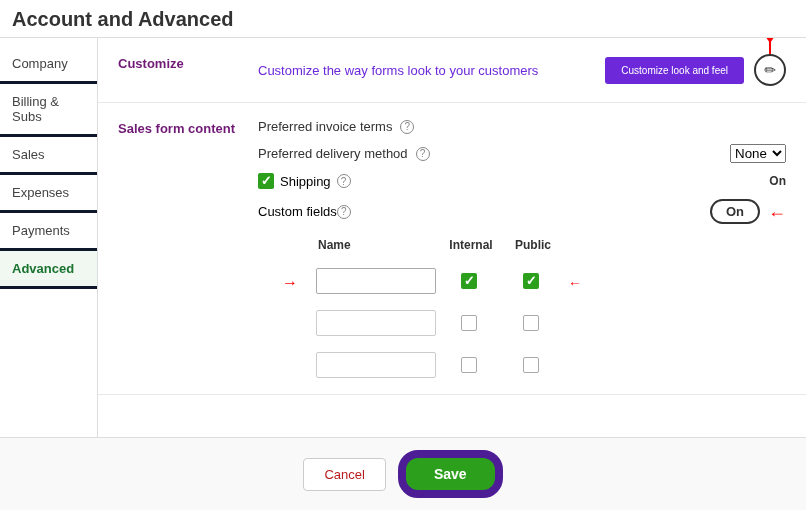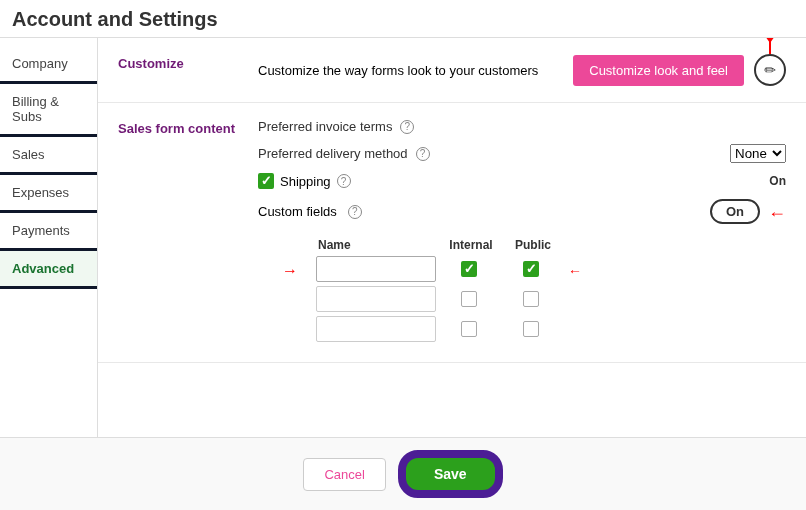--- a/index.html
+++ b/index.html
@@ -83,37 +83,37 @@
     }
 
     .customize-row {
       display: flex;
       align-items: center;
       justify-content: space-between;
       width: 100%;
     }
 
     .customize-desc {
-      color: #000000;
+      color: #6d28d9;
       font-size: 13px;
     }
 
     .customize-btn-area {
       display: flex;
       align-items: center;
       gap: 10px;
     }
 
     .customize-btn {
-      background: #ec4899;
+      background: #6d28d9;
       color: #fff;
       border: none;
       border-radius: 3px;
       padding: 8px 16px;
-      font-size: 13px;
+      font-size: 10px;
       cursor: pointer;
       white-space: nowrap;
     }
 
     .edit-icon-btn {
       width: 32px;
       height: 32px;
       border: 2px solid #333;
       border-radius: 50%;
       background: #fff;
@@ -164,21 +164,21 @@
       background: #fff;
       cursor: pointer;
       color: #333;
       position: relative;
     }
 
     .custom-fields-table {
       margin-top: 4px;
       display: flex;
       flex-direction: column;
-      gap: 4px;
+      gap: 16px;
     }
 
     .cf-header {
       display: flex;
       gap: 4px;
       align-items: center;
       margin-left: 60px;
       font-size: 12px;
       color: #333;
       font-weight: bold;
@@ -269,21 +269,21 @@
       align-items: center;
     }
 
     .cancel-btn {
       background: #fff;
       border: 1px solid #ccc;
       border-radius: 4px;
       padding: 8px 20px;
       font-size: 13px;
       cursor: pointer;
-      color: #ec4899;
+      color: #b91c1c;
     }
 
     .save-btn {
       background: #2ca01c;
       color: #fff;
       border: 8px solid #4c1d95;
       border-radius: 20px;
       padding: 8px 28px;
       font-size: 14px;
       font-weight: bold;
@@ -312,21 +312,21 @@
     .shipping-full-row {
       display: flex;
       align-items: center;
       width: 100%;
     }
 
     .custom-full-row {
       display: flex;
       align-items: center;
       width: 100%;
-      gap: 11px;
+      gap: 0;
     }
 
     .right-side-toggle {
       margin-left: auto;
       display: flex;
       align-items: center;
       gap: 8px;
     }
 
     .shipping-right {
@@ -339,21 +339,21 @@
     .red-arrow-right {
       display: inline-block;
       color: red;
       font-size: 18px;
     }
   </style>
 </head>
 <body>
 
 <div>
-  <h1 class="page-title">Account and Settings</h1>
+  <h1 class="page-title">Account and Advanced</h1>
 </div>
 
 <div class="main-layout">
 
   <div class="sidebar">
     <div class="sidebar-item">
       <span>Company</span>
     </div>
     <div class="sidebar-item">
       <span>Billing &amp; Subs</span>

